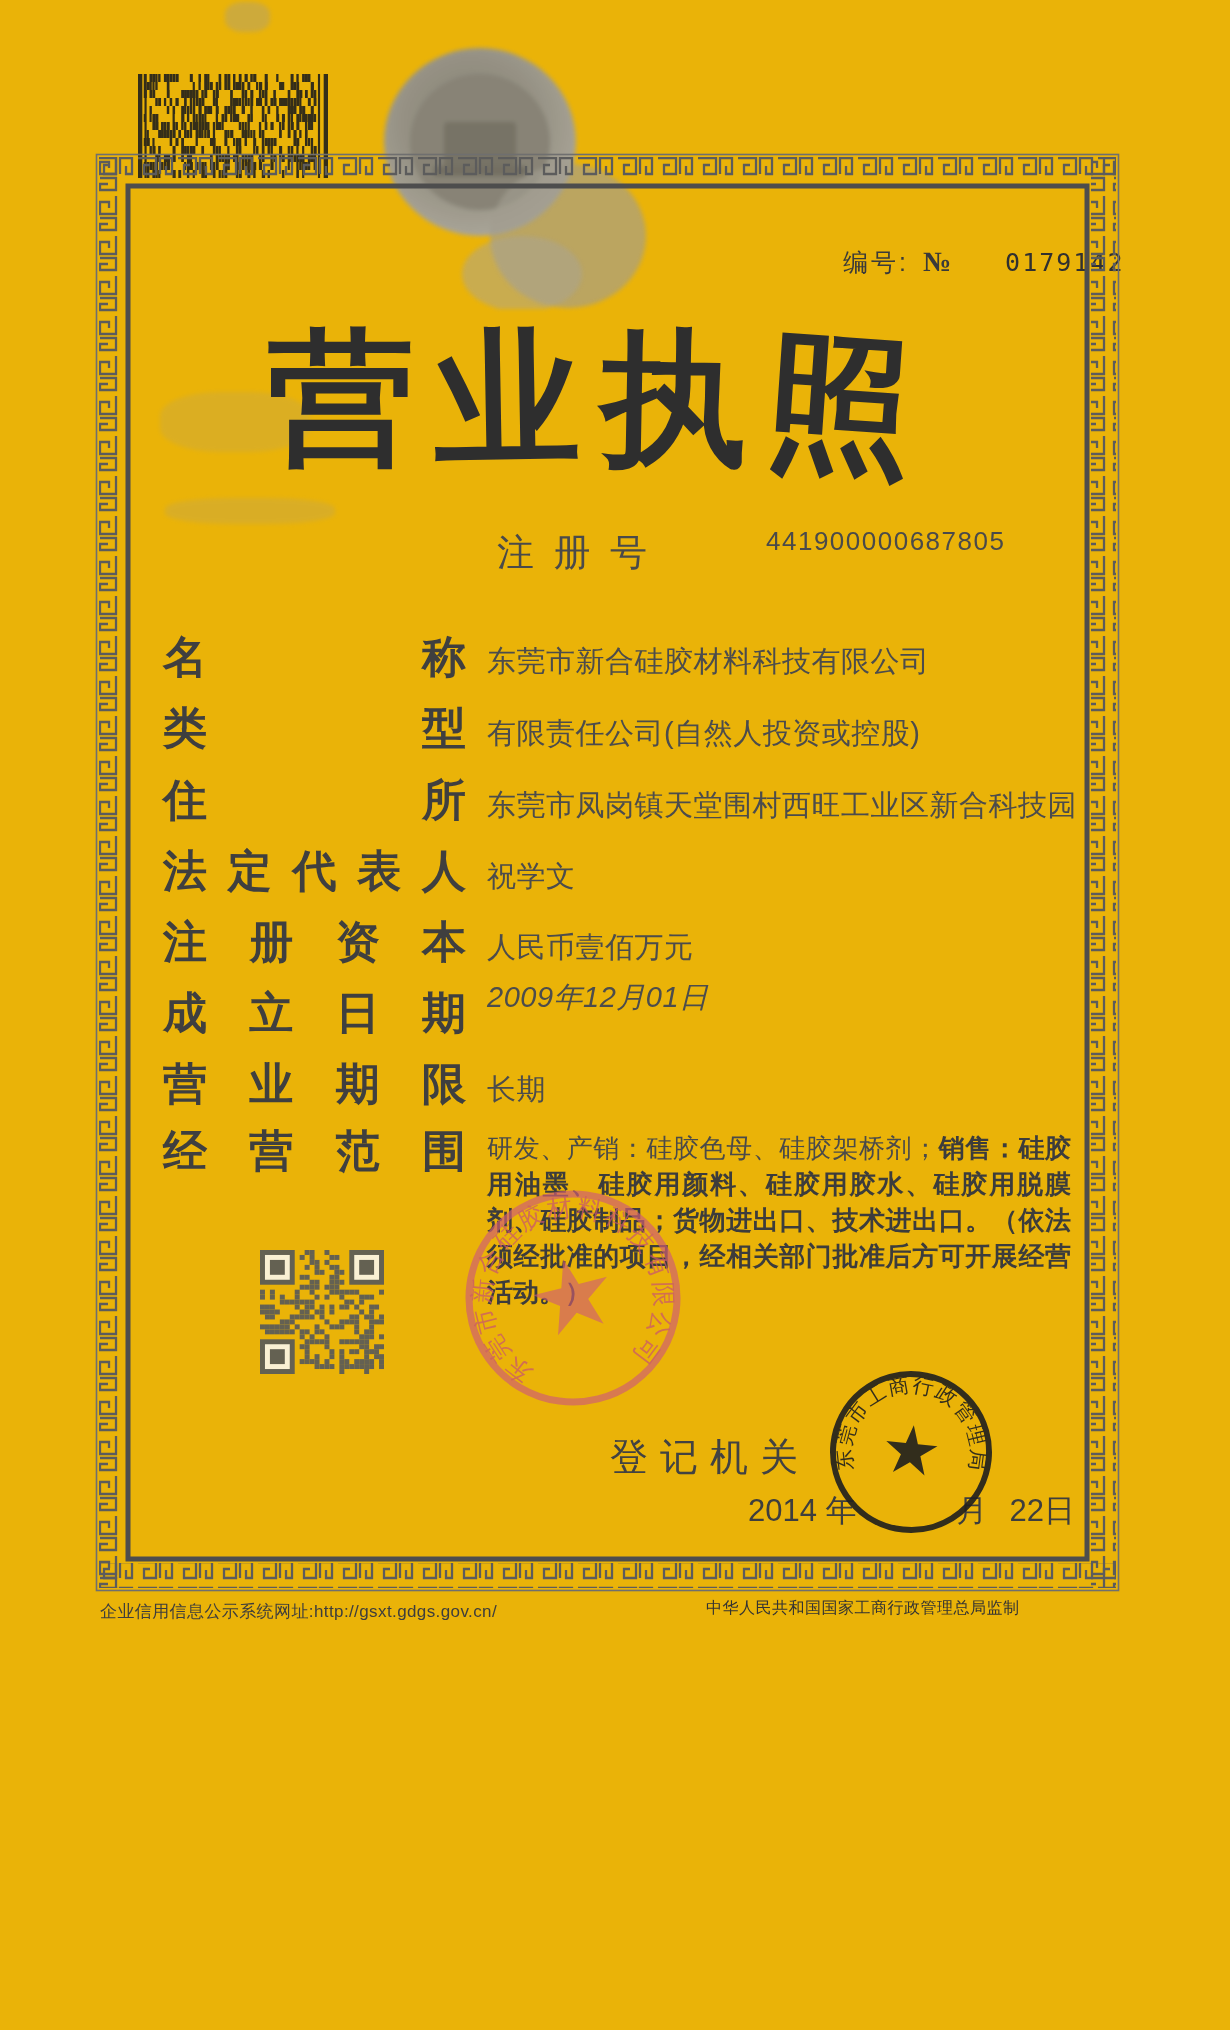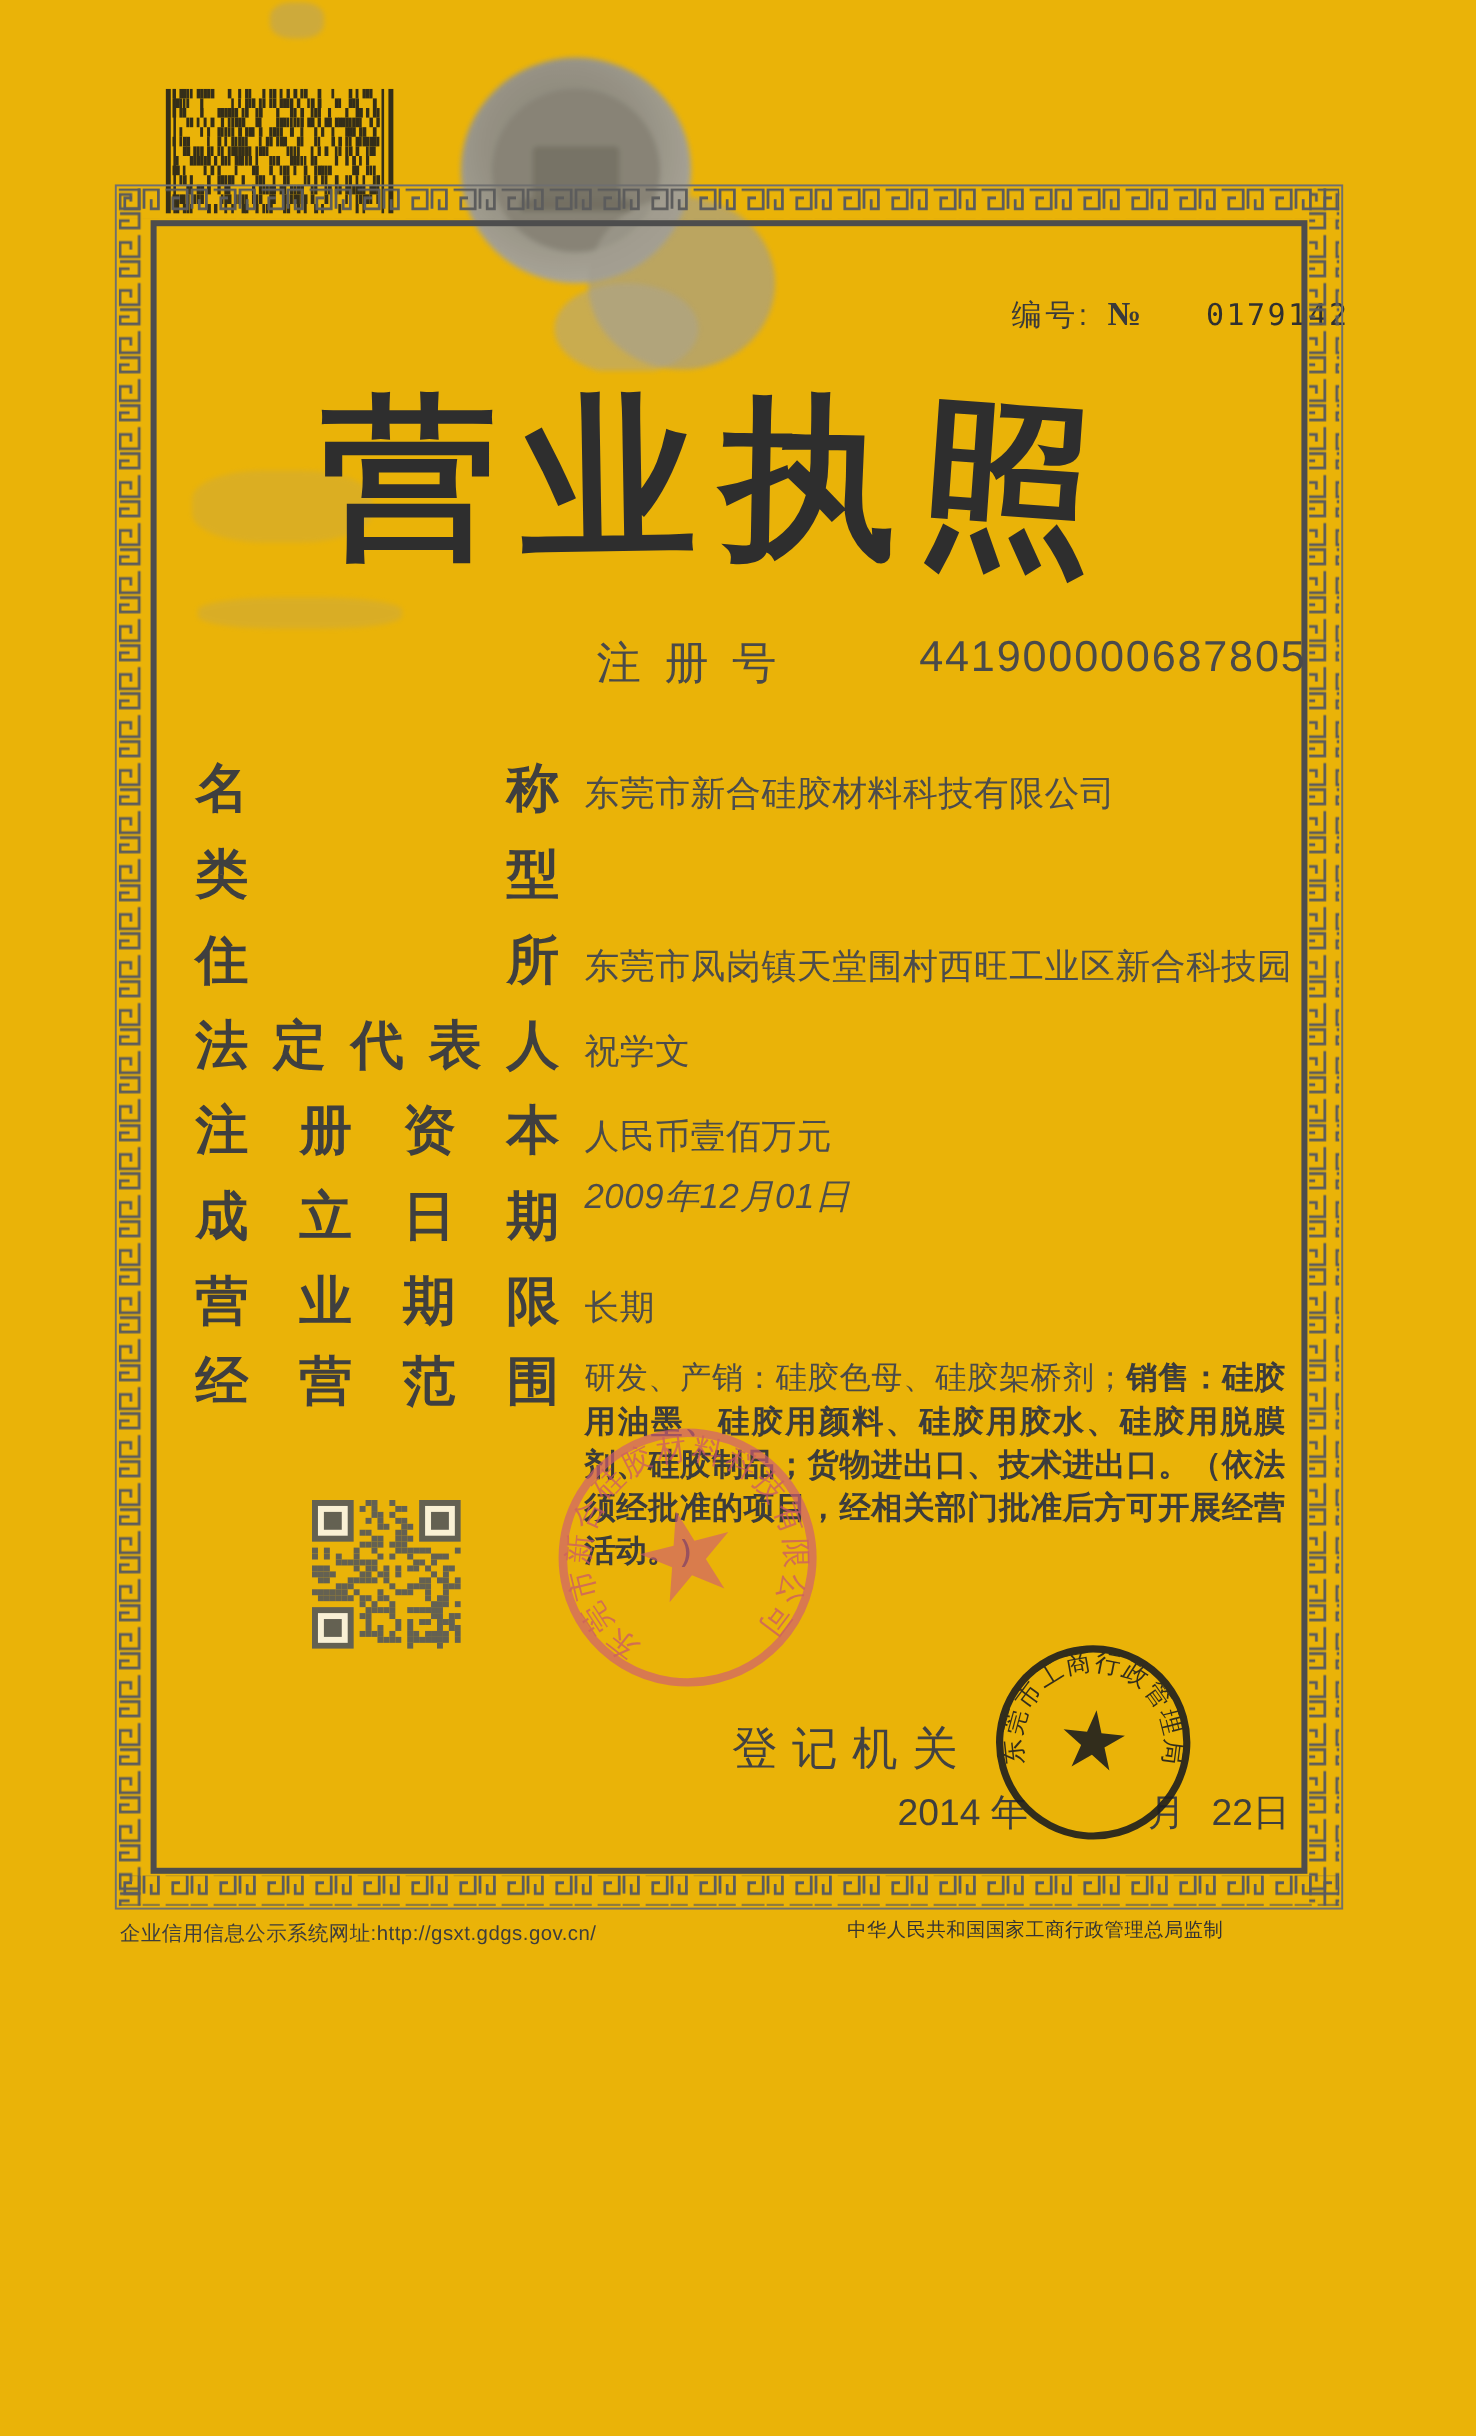--- a/index.html
+++ b/index.html
@@ -24,21 +24,21 @@
   #frame{left:95px;top:153px;}
 
   
   #title{left:268px;top:326px;width:645px;font-size:146px;font-weight:bold;color:#2e2e2e;line-height:1;}
   #title span:nth-child(2){transform:rotate(-1deg);}
   #title span:nth-child(3){transform:rotate(1deg);}
   #title span:nth-child(4){transform:rotate(4deg) translateY(6px);}
 
   
   #reg-label{left:497px;top:528px;width:150px;font-size:37px;color:#4a4a4a;}
-  #reg-number{left:766px;top:526px;font-size:36px;letter-spacing:1.5px;color:#4a4a4a;
+  #reg-number{left:766px;top:526px;font-size:26px;letter-spacing:1.5px;color:#4a4a4a;
               font-family:"Liberation Sans",sans-serif;}
 
   
   .fieldlabel{left:163px;width:303px;font-size:44px;font-weight:600;color:#3f3f3f;position:absolute;}
   .fieldvalue{left:487px;width:600px;font-size:29px;color:#4c4c4c;position:absolute;letter-spacing:.5px;}
   .r1l{top:628px;} .r1v{top:642px;}
   .r2l{top:699px;} .r2v{top:714px;}
   .r3l{top:771px;} .r3v{top:786px;}
   .r4l{top:842px;} .r4v{top:857px;}
   .r5l{top:913px;} .r5v{top:928px;}
@@ -539,20 +539,21 @@
   <div class="fieldlabel jchar r1l">
       <span>名</span>
       <span>称</span>
     </div>
   <div class="fieldvalue r1v">东莞市新合硅胶材料科技有限公司</div>
 
   <div class="fieldlabel jchar r2l">
       <span>类</span>
       <span>型</span>
     </div>
+  <div class="fieldvalue r2v">有限责任公司(自然人投资或控股)</div>
 
   <div class="fieldlabel jchar r3l">
       <span>住</span>
       <span>所</span>
     </div>
   <div class="fieldvalue r3v">东莞市凤岗镇天堂围村西旺工业区新合科技园</div>
 
   <div class="fieldlabel jchar r4l">
       <span>法</span>
       <span>定</span>

